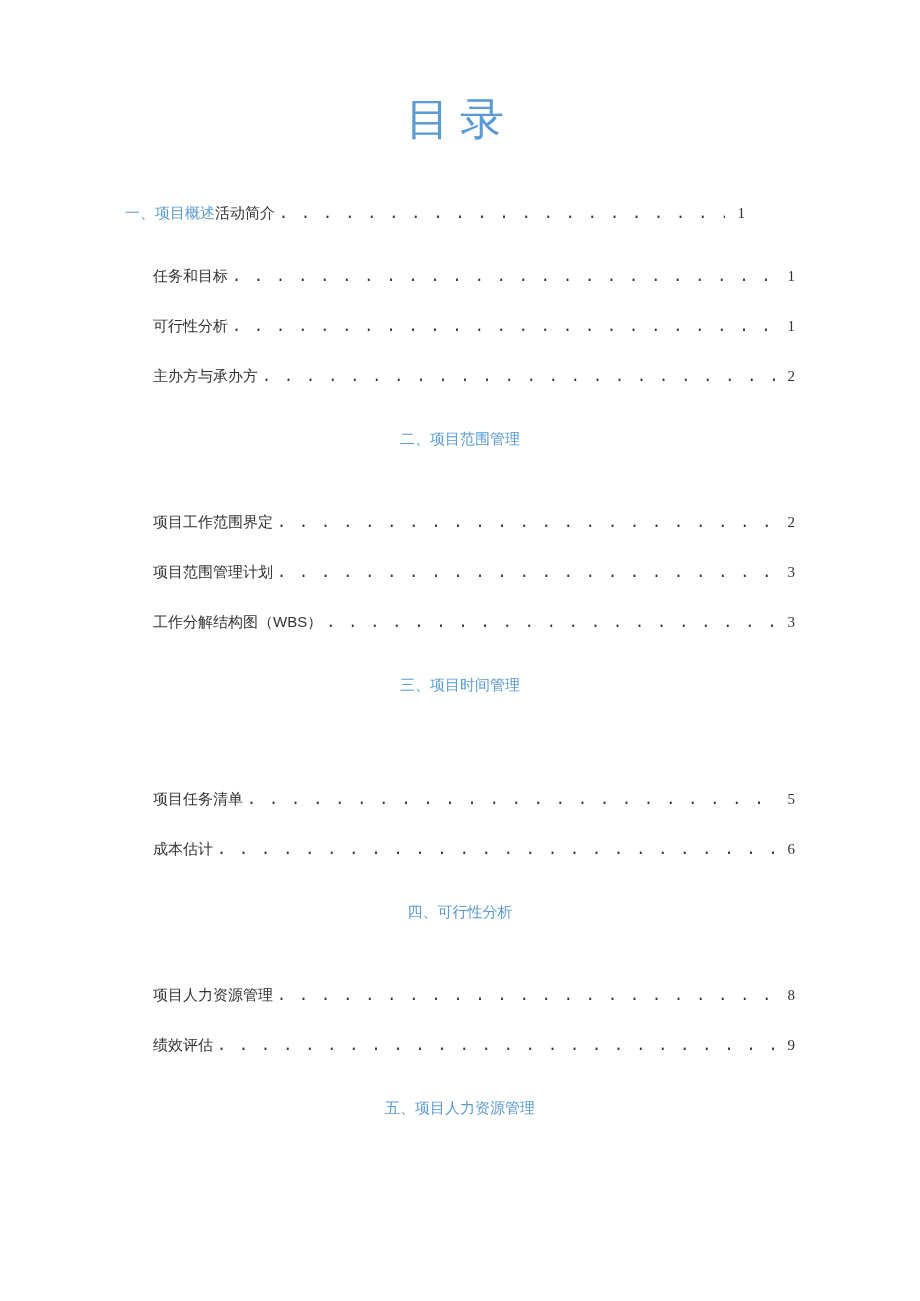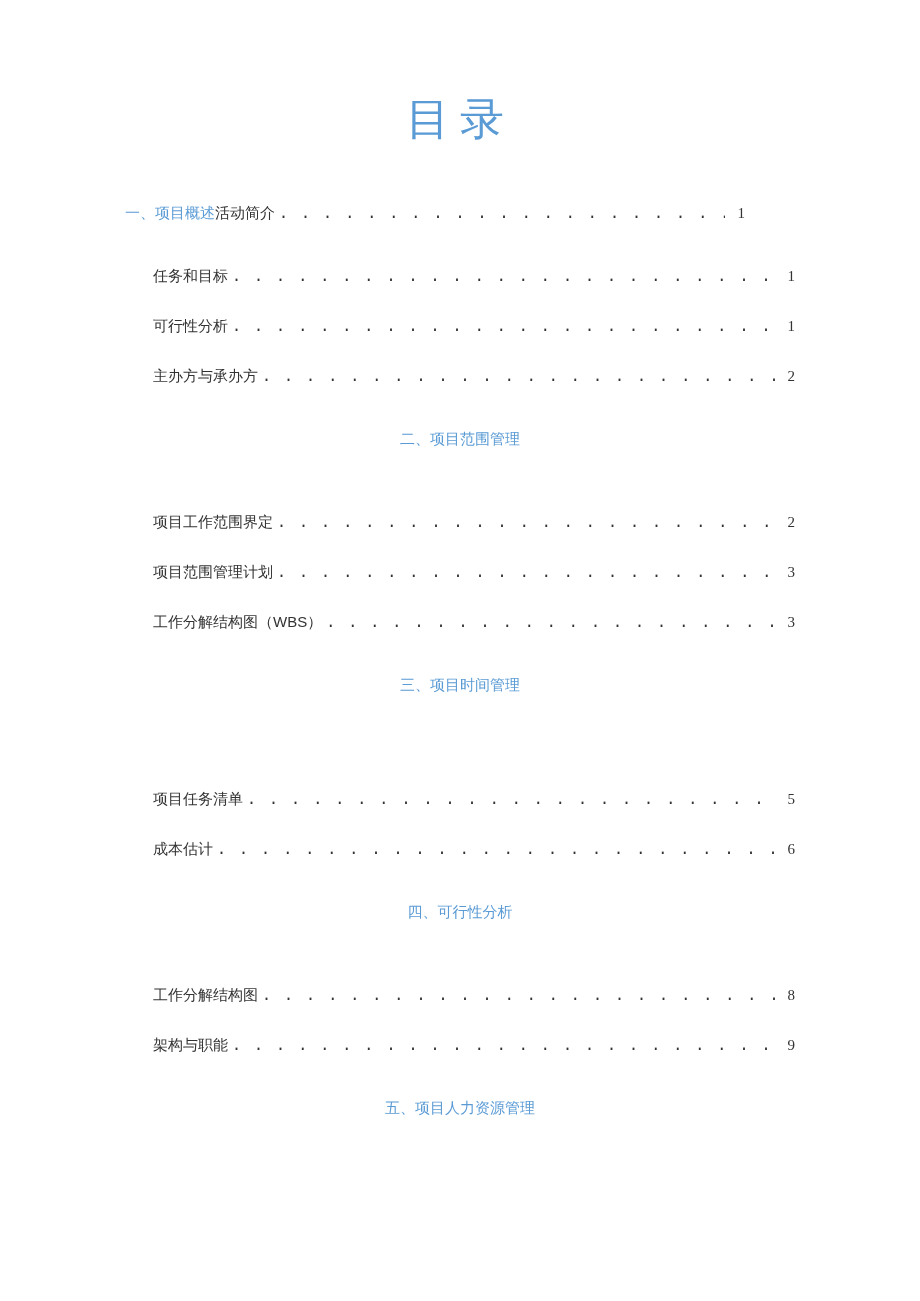--- a/index.html
+++ b/index.html
@@ -145,27 +145,27 @@
     <span class="label body-color">成本估计</span>
     <span class="dots"></span>
     <span class="page-num body-color">6</span>
   </div>
 
   <div class="gap-big1"></div>
   <div class="section-heading">四、可行性分析</div>
 
   <div class="gap-big2"></div>
   <div class="row indent-sub">
-    <span class="label body-color">工作分解结构图</span>
+    <span class="label body-color">项目人力资源管理</span>
     <span class="dots"></span>
     <span class="page-num body-color">8</span>
   </div>
   <div class="gap-s1"></div>
   <div class="row indent-sub">
-    <span class="label body-color">架构与职能</span>
+    <span class="label body-color">绩效评估</span>
     <span class="dots"></span>
     <span class="page-num body-color">9</span>
   </div>
 
   <div class="gap-big1"></div>
   <div class="section-heading">五、项目人力资源管理</div>
 
   <div class="gap-big2"></div>
   <div class="gap-s1"></div>
   <div class="gap-s1"></div>

